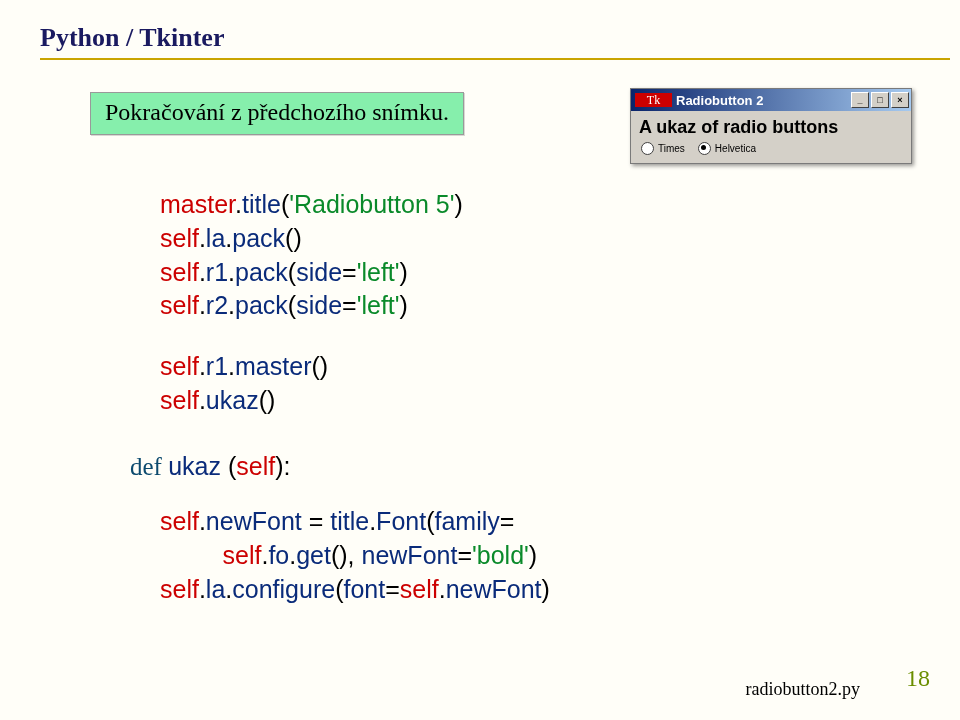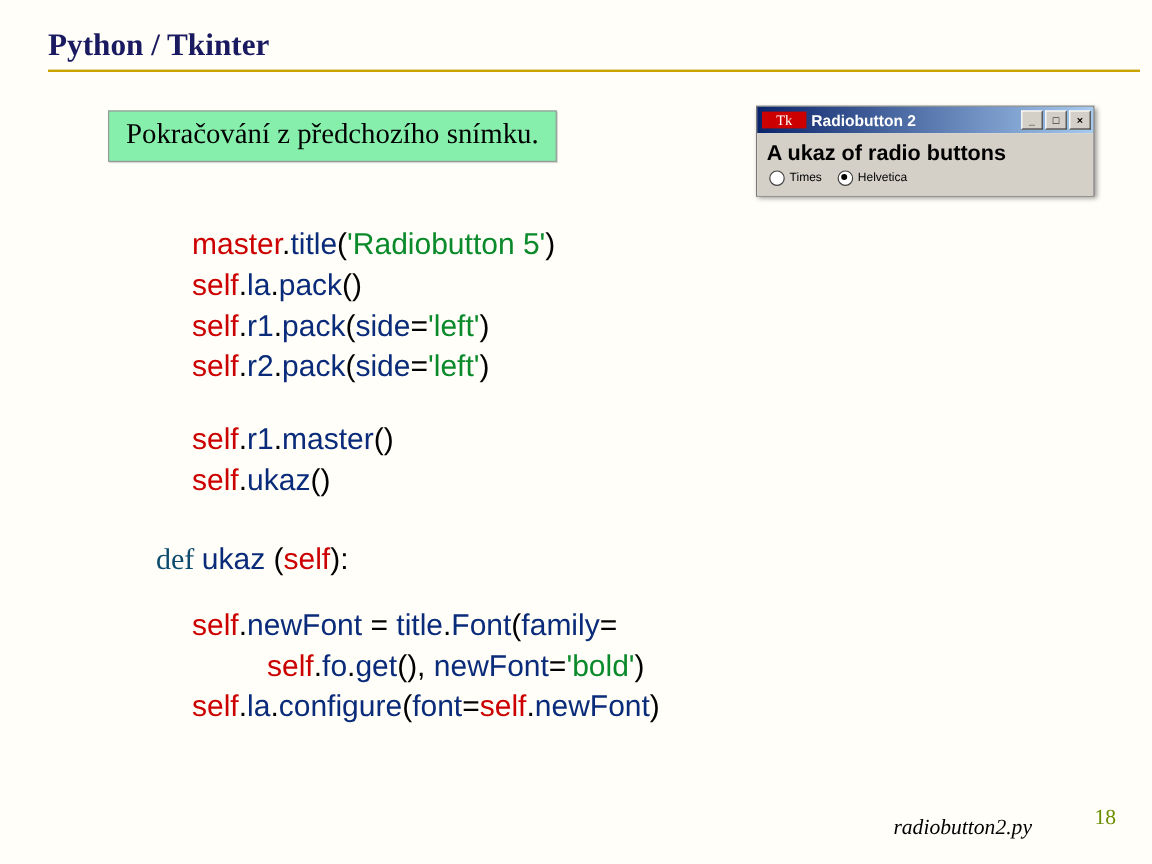--- a/index.html
+++ b/index.html
@@ -126,27 +126,26 @@
   .block3 { top: 450px; left: 130px; }
   .block4 { top: 505px; }
 
   .footer-file {
     position: absolute;
     bottom: 20px;
     right: 100px;
     font-size: 18px;
     color: #000;
     font-family: "Times New Roman", serif;
-    font-style: italic;
   }
   .pagenum {
     position: absolute;
     bottom: 28px;
     right: 30px;
-    font-size: 18px;
+    font-size: 24px;
     color: #6b8e00;
     font-family: "Times New Roman", serif;
   }
 </style>
 </head>
 <body>
 
 <div class="title">Python / Tkinter</div>
 <div class="rule"></div>
 

